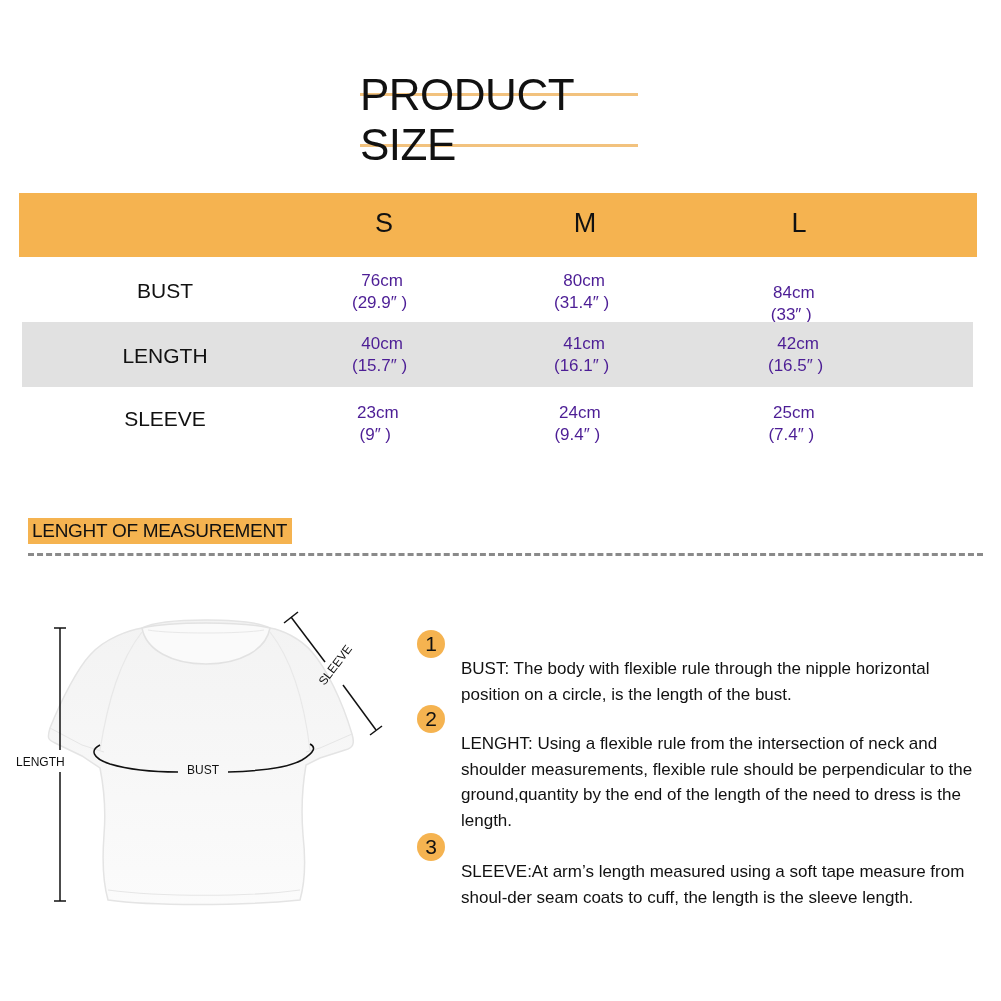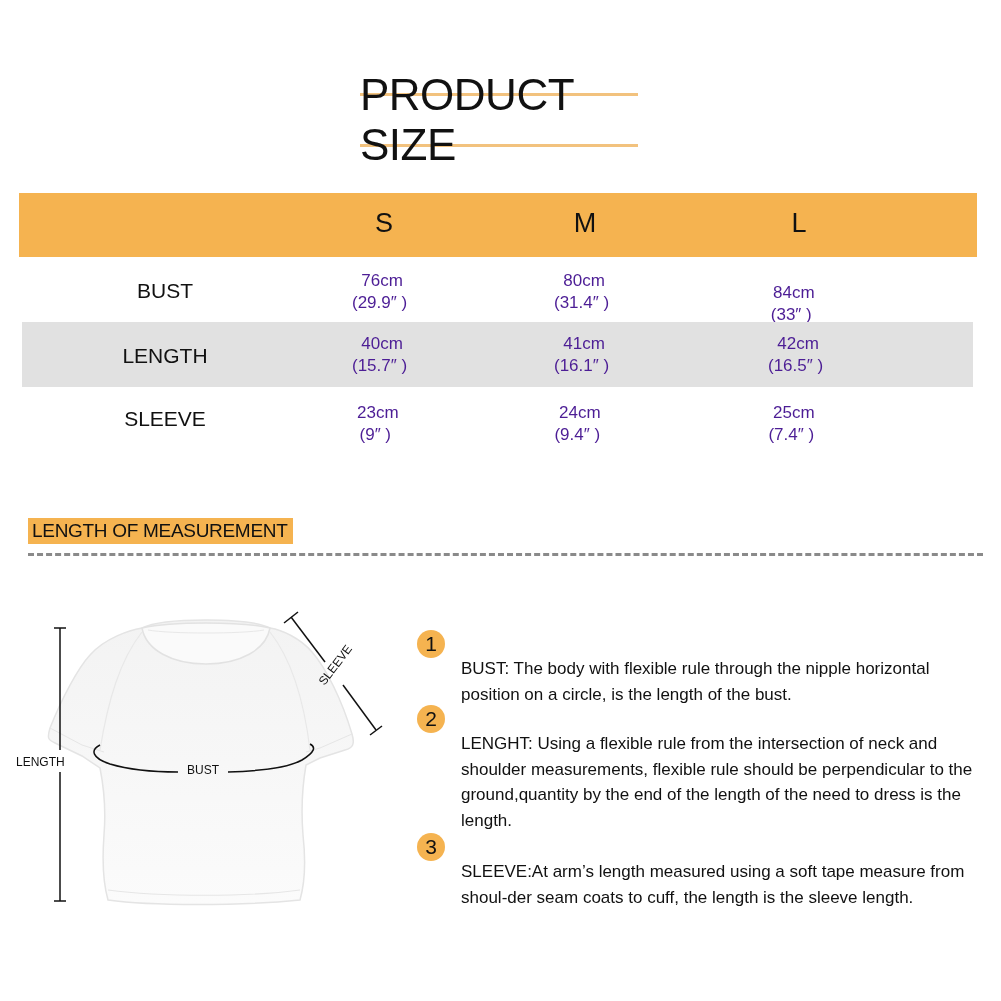--- a/index.html
+++ b/index.html
@@ -96,21 +96,21 @@
       <span class="cm">24cm</span>
       <span class="inch">(9.4″ )</span>
     </div>
     <div class="val" style="left:749px;top:15px;">
       <span class="cm">25cm</span>
       <span class="inch">(7.4″ )</span>
     </div>
   </div>
 </div>
 
-<div class="method-label">LENGTH OF MEASUREMENT</div>
+<div class="method-label">LENGHT OF MEASUREMENT</div>
 <div class="dashed"></div>
 
 <div class="diagram">
   <svg width="380" height="320" viewBox="0 0 380 320">
     <defs>
       <linearGradient id="shirtShade" x1="0" y1="0" x2="0" y2="1">
         <stop offset="0" stop-color="#f3f3f3"></stop>
         <stop offset="1" stop-color="#fbfbfb"></stop>
       </linearGradient>
     </defs>

